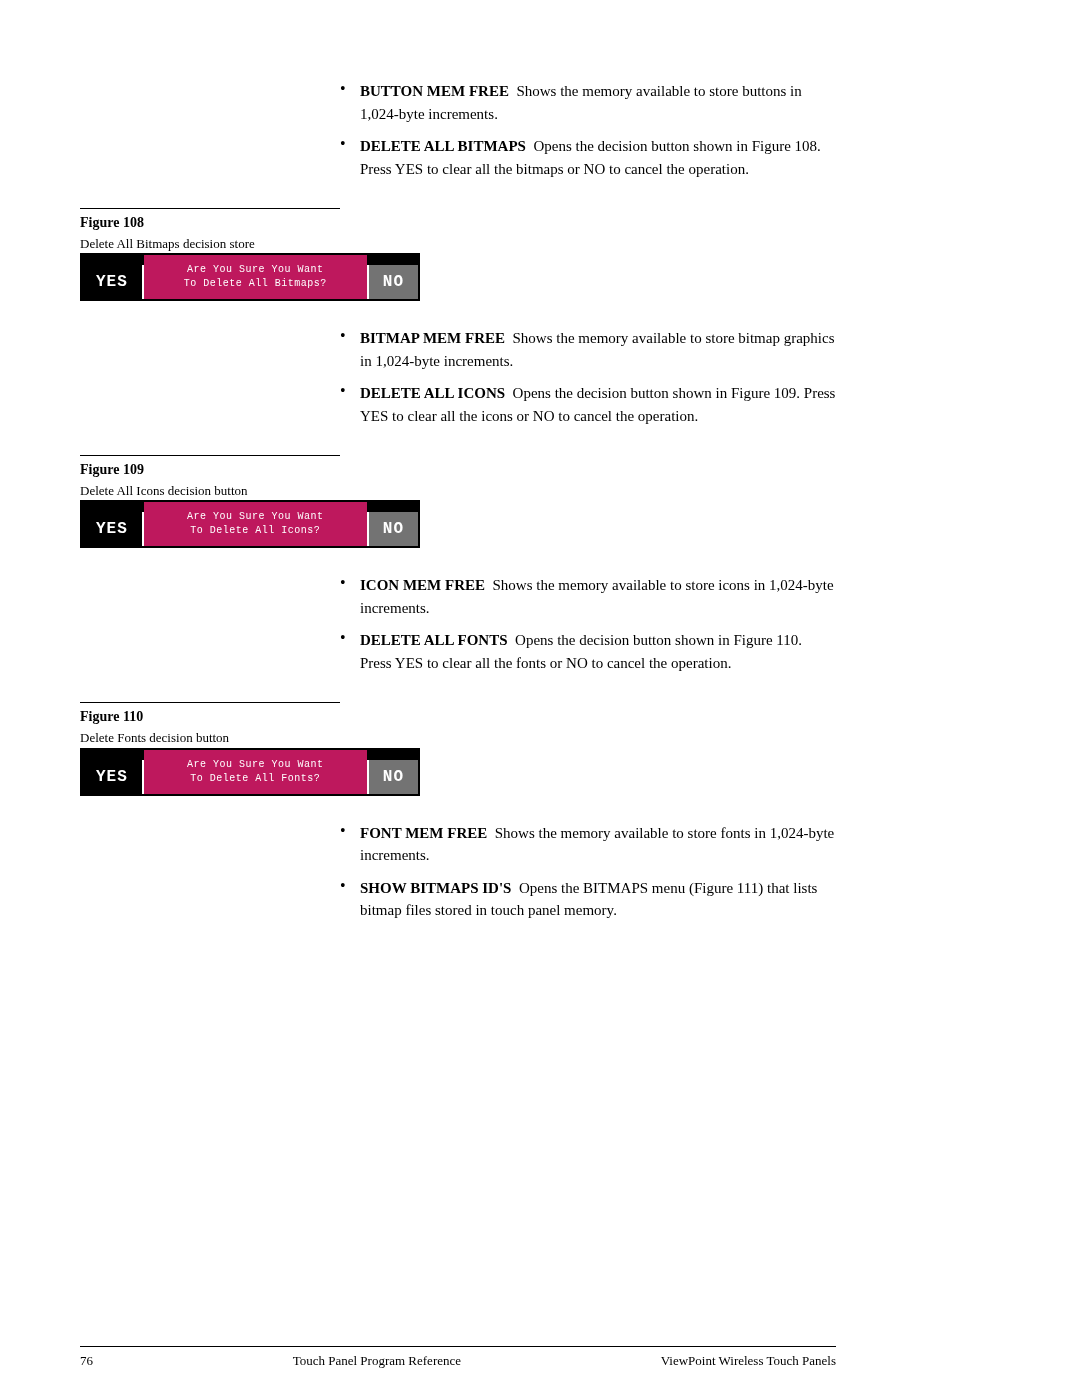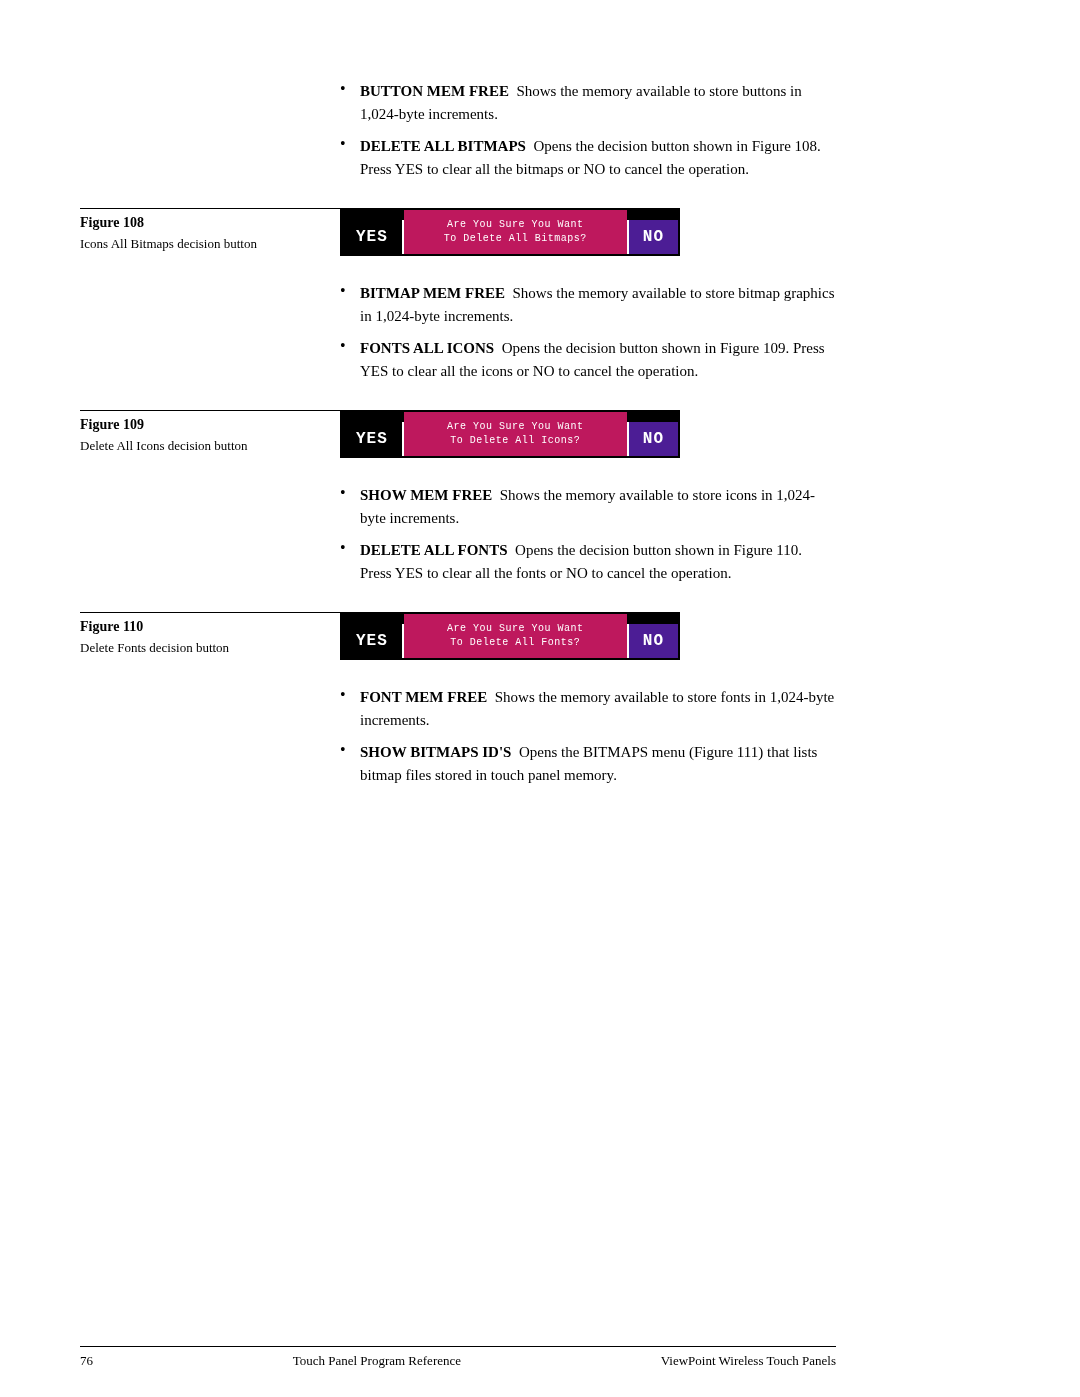--- a/index.html
+++ b/index.html
@@ -53,21 +53,21 @@
       line-height: 1.5;
     }
 
     .bullet-text strong {
       font-weight: bold;
     }
 
     
     .figure-row {
       display: flex;
-      flex-direction: row;
+      flex-direction: column;
       align-items: flex-start;
       margin-bottom: 18px;
       gap: 0;
     }
 
     .figure-label-col {
       width: 260px;
       flex-shrink: 0;
       padding-right: 20px;
       border-top: 1px solid #000;
@@ -121,21 +121,21 @@
       flex: 1;
       display: flex;
       align-items: center;
       justify-content: center;
       text-align: center;
       line-height: 1.4;
       letter-spacing: 0.5px;
     }
 
     .decision-no {
-      background: #4c1d95;
+      background: #737373;
       color: #ffffff;
       font-family: 'Courier New', Courier, monospace;
       font-size: 16px;
       font-weight: bold;
       padding: 8px 14px;
       display: flex;
       align-items: center;
       justify-content: center;
       flex-shrink: 0;
       border-left: 2px solid #ffffff;
@@ -177,21 +177,21 @@
       <div class="bullet-item">
         <div class="bullet-text">
           <strong>DELETE ALL BITMAPS</strong>&nbsp;&nbsp;<span>Opens the decision button shown in Figure 108. Press YES to clear all the bitmaps or NO to cancel the operation.</span>
         </div>
       </div>
     </div>
 
     <div class="figure-row">
       <div class="figure-label-col">
         <div class="figure-number">Figure 108</div>
-        <div class="figure-caption">Icons All Bitmaps decision button</div>
+        <div class="figure-caption">Delete All Bitmaps decision store</div>
       </div>
       <div class="figure-display">
         <div class="decision-button">
           <div class="decision-yes decision-yes-inner">YES</div>
           <div class="decision-message">
               <span>Are You Sure You Want<br>To Delete All Bitmaps?</span>
             </div>
           <div class="decision-no">NO</div>
         </div>
       </div>
@@ -200,21 +200,21 @@
     <div class="spacer-small"></div>
 
     <div class="bullet-section">
       <div class="bullet-item">
         <div class="bullet-text">
           <strong>BITMAP MEM FREE</strong>&nbsp;&nbsp;<span>Shows the memory available to store bitmap graphics in 1,024-byte increments.</span>
         </div>
       </div>
       <div class="bullet-item">
         <div class="bullet-text">
-          <strong>FONTS ALL ICONS</strong>&nbsp;&nbsp;<span>Opens the decision button shown in Figure 109. Press YES to clear all the icons or NO to cancel the operation.</span>
+          <strong>DELETE ALL ICONS</strong>&nbsp;&nbsp;<span>Opens the decision button shown in Figure 109. Press YES to clear all the icons or NO to cancel the operation.</span>
         </div>
       </div>
     </div>
 
     <div class="figure-row">
       <div class="figure-label-col">
         <div class="figure-number">Figure 109</div>
         <div class="figure-caption">Delete All Icons decision button</div>
       </div>
       <div class="figure-display">
@@ -226,21 +226,21 @@
           <div class="decision-no">NO</div>
         </div>
       </div>
     </div>
 
     <div class="spacer-small"></div>
 
     <div class="bullet-section">
       <div class="bullet-item">
         <div class="bullet-text">
-          <strong>SHOW MEM FREE</strong>&nbsp;&nbsp;<span>Shows the memory available to store icons in 1,024-byte increments.</span>
+          <strong>ICON MEM FREE</strong>&nbsp;&nbsp;<span>Shows the memory available to store icons in 1,024-byte increments.</span>
         </div>
       </div>
       <div class="bullet-item">
         <div class="bullet-text">
           <strong>DELETE ALL FONTS</strong>&nbsp;&nbsp;<span>Opens the decision button shown in Figure 110. Press YES to clear all the fonts or NO to cancel the operation.</span>
         </div>
       </div>
     </div>
 
     <div class="figure-row">

